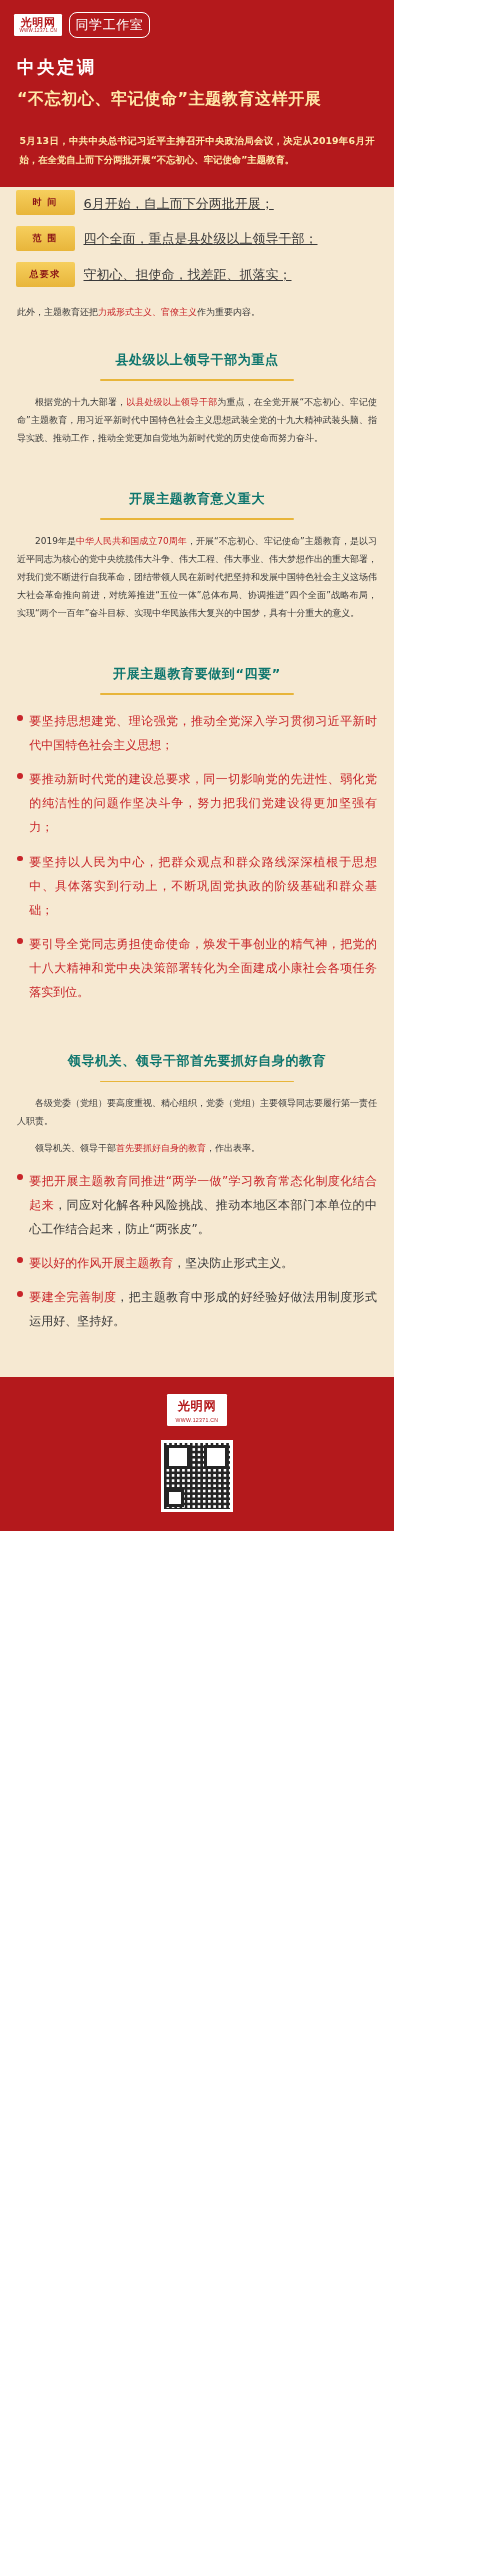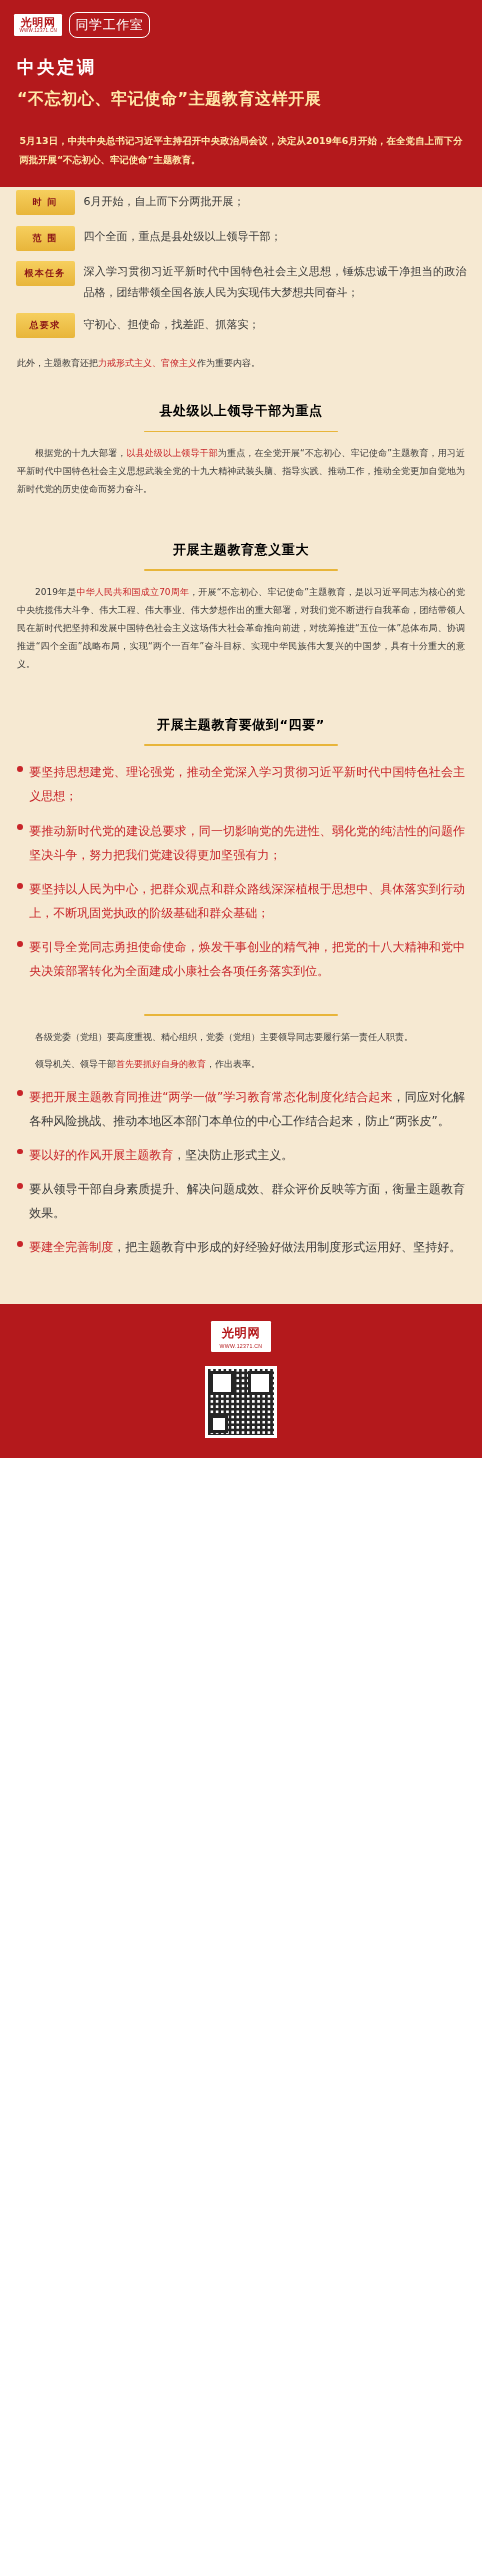--- a/index.html
+++ b/index.html
@@ -4,21 +4,21 @@
 <style>
   * { box-sizing: border-box; margin: 0; padding: 0; }
   html, body {
     width: 485px;
     background: #ffffff;
     font-family: "Liberation Sans", "DejaVu Sans", sans-serif;
   }
   body { width: 485px; }
 
   .page {
-    width: 482px;
+    width: 394px;
     position: relative;
     background: linear-gradient(180deg, #b4191c 0%, #b4191c 336px, #f6e9d2 336px, #f6e9d2 2430px, #b4191c 2430px, #b4191c 100%);
   }
 
   
   .header {
     background: #b4191c;
     padding: 11.6px 14.2px 0 14.2px;
   }
   .logo-row {
@@ -115,45 +115,46 @@
     text-align: center;
     padding: 6px 0;
     border-radius: 1.9px;
     letter-spacing: 1.3px;
     margin-right: 9px;
     font-family: "DejaVu Sans", sans-serif;
   }
   .kv-text {
     flex: 1;
     color: #3a3a3a;
-    font-size: 11px;
+    font-size: 13px;
     line-height: 1.85;
     text-align: justify;
     padding-top: 1.3px;
     font-family: "DejaVu Sans", sans-serif;
+    text-decoration: underline;
   }
 
   .note {
     padding: 2.6px 17px 13px 17px;
     color: #3a3a3a;
     font-size: 9px;
     line-height: 1.9;
     font-family: "DejaVu Sans", sans-serif;
   }
   .note .hl { color: #c8252a; }
 
   
   .sec-head {
     text-align: center;
     margin: 17px 0 6.5px 0;
     position: relative;
   }
   .sec-head span {
     display: inline-block;
-    color: #000000;
+    color: #0f766e;
     font-size: 13px;
     font-weight: bold;
     letter-spacing: 0.6px;
     padding: 0 5.2px 3.9px 5.2px;
     font-family: "DejaVu Sans", sans-serif;
   }
   .sec-underline {
     width: 194px;
     height: 1.9px;
     background: #e8b53a;
@@ -283,24 +284,20 @@
     <div class="kv-list">
       <div class="kv">
         <div class="kv-label">时 间</div>
         <div class="kv-text">6月开始，自上而下分两批开展；</div>
       </div>
       <div class="kv">
         <div class="kv-label">范 围</div>
         <div class="kv-text">四个全面，重点是县处级以上领导干部；</div>
       </div>
       <div class="kv">
-        <div class="kv-label">根本任务</div>
-        <div class="kv-text">深入学习贯彻习近平新时代中国特色社会主义思想，锤炼忠诚干净担当的政治品格，团结带领全国各族人民为实现伟大梦想共同奋斗；</div>
-      </div>
-      <div class="kv">
         <div class="kv-label">总要求</div>
         <div class="kv-text">守初心、担使命，找差距、抓落实；</div>
       </div>
     </div>
 
     <div class="note">
       <span>此外，主题教育还把</span><span class="hl">力戒形式主义、官僚主义</span><span>作为重要内容。</span>
     </div>
 
     <div class="sec-head">
@@ -341,39 +338,38 @@
         <div class="bullet-text"><span class="hl">要坚持以人民为中心</span><span class="hl">，把群众观点和群众路线深深植根于思想中、具体落实到行动上，不断巩固党执政的阶级基础和群众基础；</span></div>
       </div>
       <div class="bullet">
         <div class="dot"></div>
         <div class="bullet-text"><span class="hl">要引导全党同志勇担使命使命</span><span class="hl">，焕发干事创业的精气神，把党的十八大精神和党中央决策部署转化为全面建成小康社会各项任务落实到位。</span></div>
       </div>
     </div>
 
     <div class="spacer"></div>
 
+    <div class="sec-head">
+      <span>领导机关、领导干部首先要抓好自身的教育</span>
+    </div>
     <div class="sec-underline"></div>
 
     <div class="para">各级党委（党组）要高度重视、精心组织，党委（党组）主要领导同志要履行第一责任人职责。</div>
     <div class="para">
       <span>领导机关、领导干部</span><span class="hl">首先要抓好自身的教育</span><span>，作出表率。</span>
     </div>
 
     <div class="bullets">
       <div class="bullet">
         <div class="dot"></div>
         <div class="bullet-text"><span class="hl">要把开展主题教育同推进“两学一做”学习教育常态化制度化结合起来</span><span>，同应对化解各种风险挑战、推动本地区本部门本单位的中心工作结合起来，防止“两张皮”。</span></div>
       </div>
       <div class="bullet">
         <div class="dot"></div>
         <div class="bullet-text"><span class="hl">要以好的作风开展主题教育</span><span>，坚决防止形式主义。</span></div>
-      </div>
-      <div class="bullet">
-        <div class="dot"></div>
-        <div class="bullet-text"><span>要从领导干部自身素质提升、解决问题成效、群众评价反映等方面，衡量主题教育效果。</span><span></span></div>
       </div>
       <div class="bullet">
         <div class="dot"></div>
         <div class="bullet-text"><span class="hl">要建全完善制度</span><span>，把主题教育中形成的好经验好做法用制度形式运用好、坚持好。</span></div>
       </div>
     </div>
 
     <div class="spacer"></div>
   </div>
 

